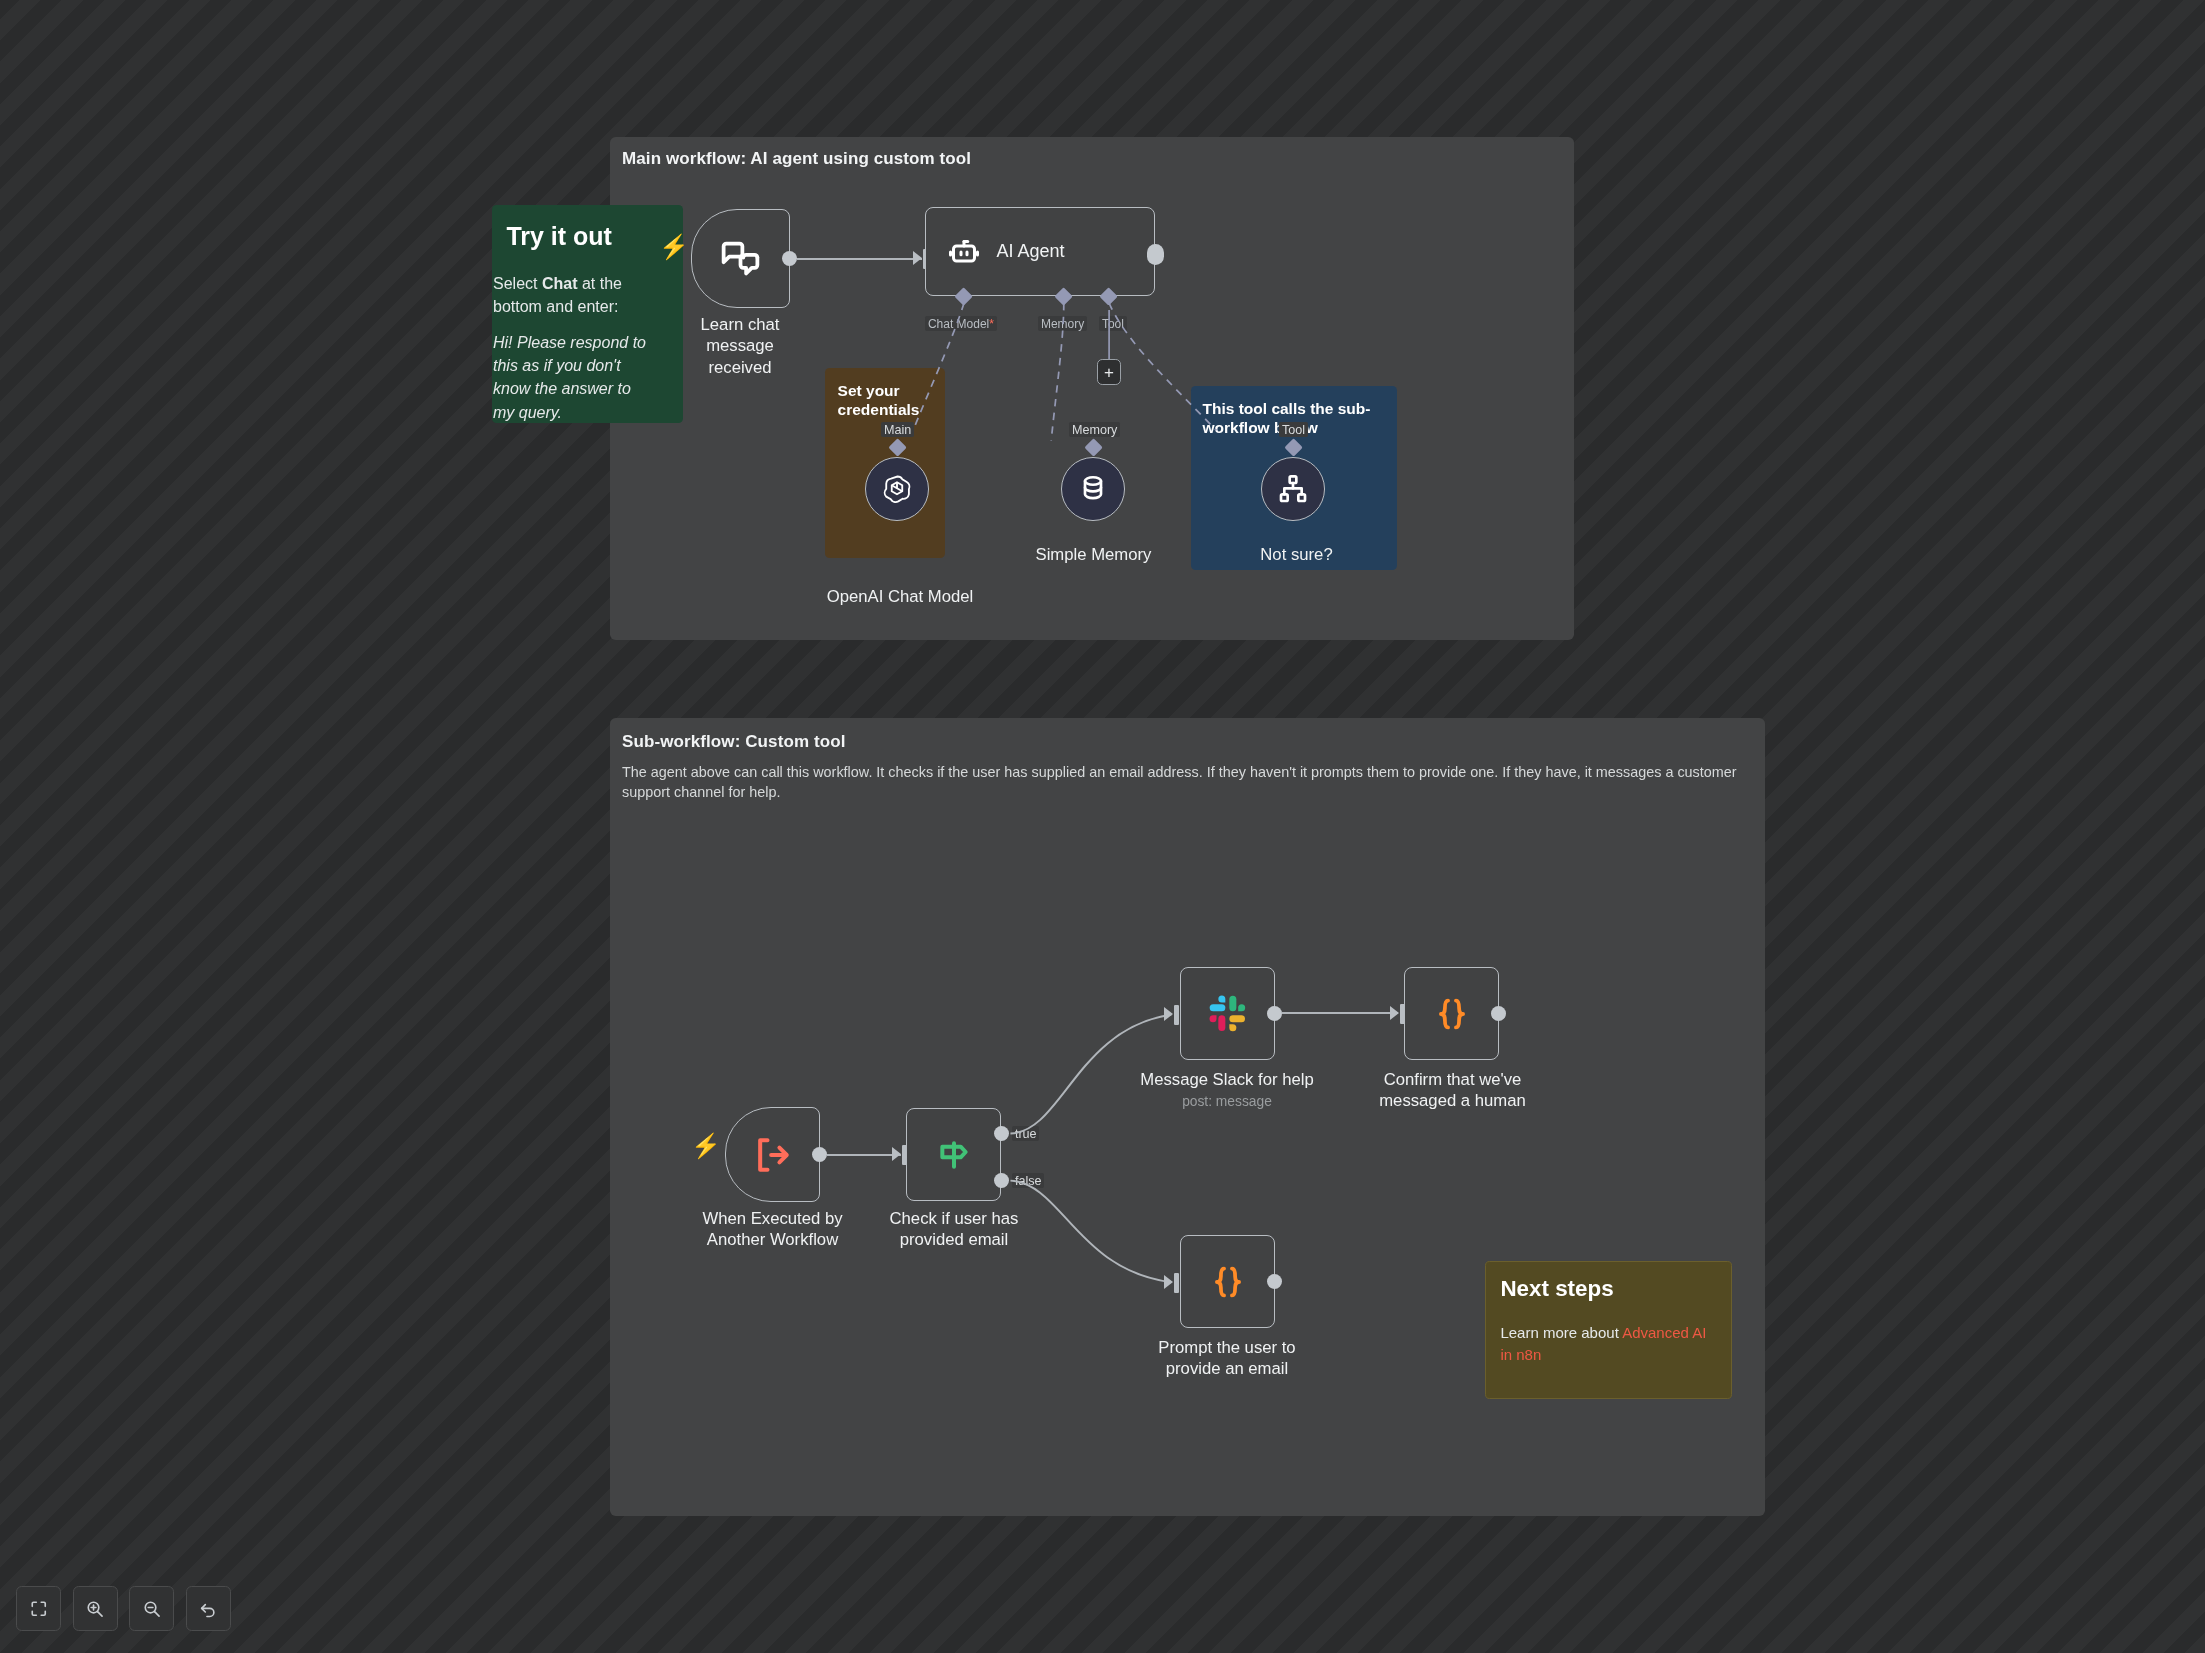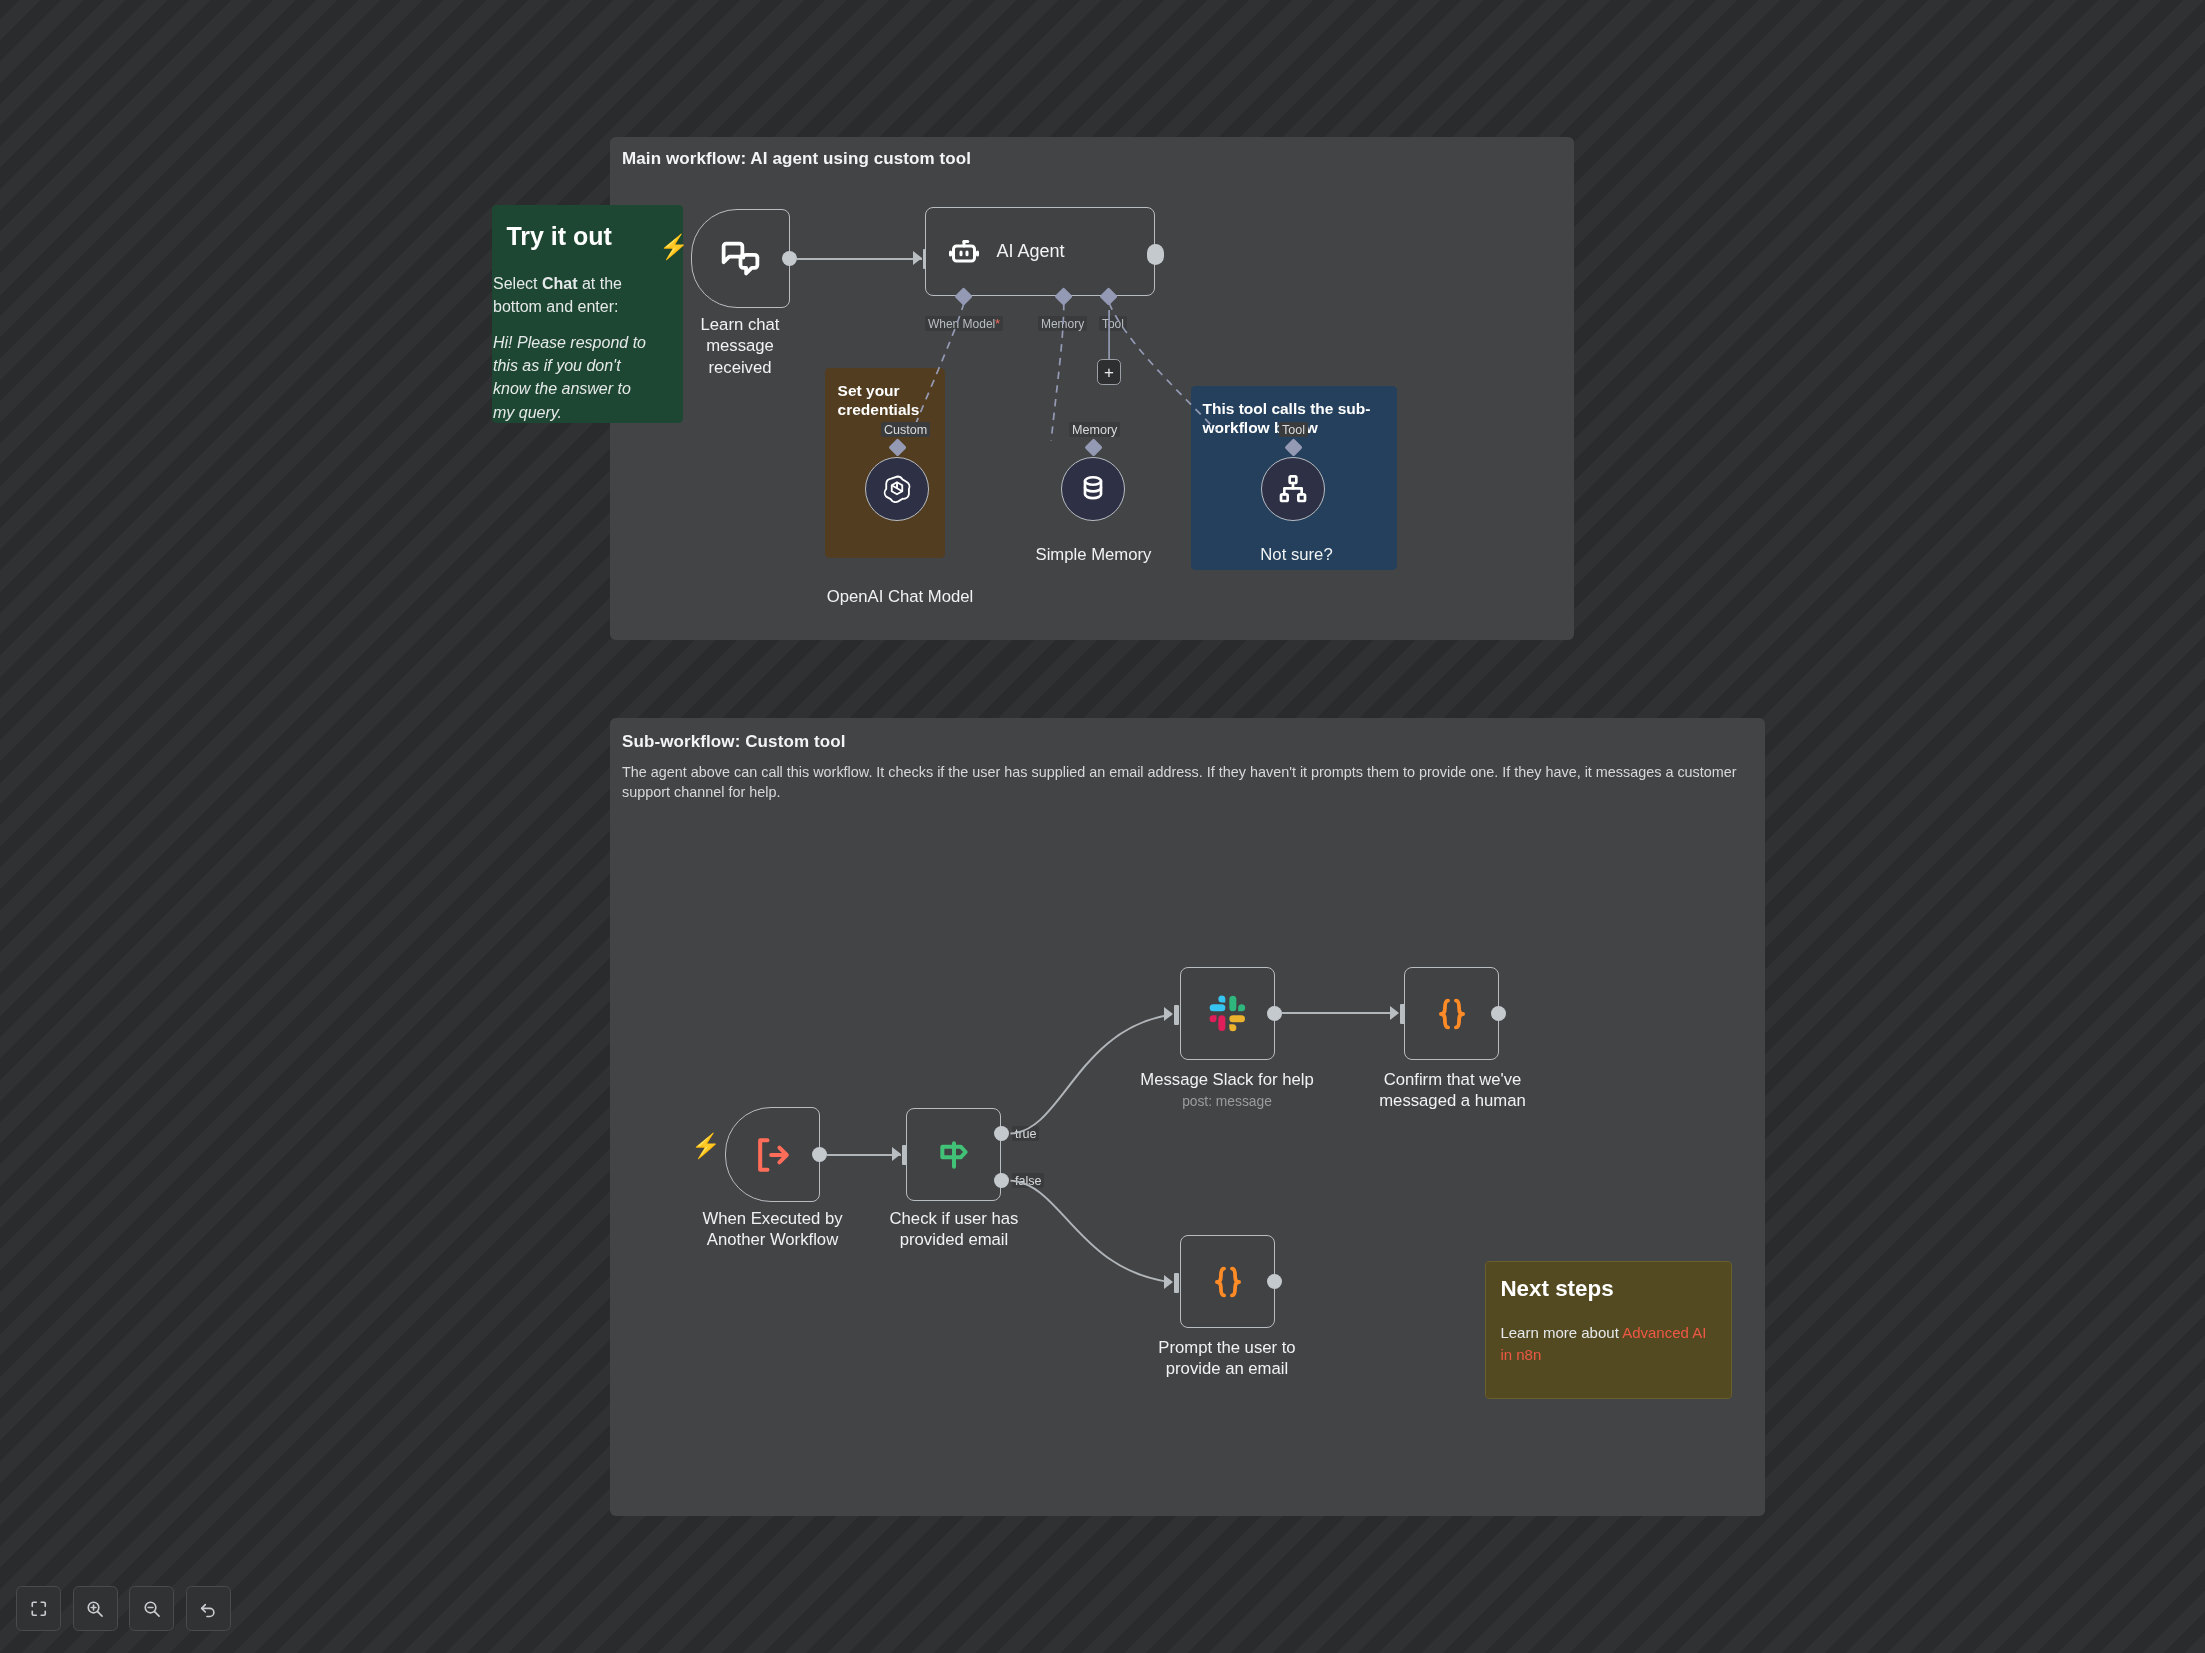--- a/index.html
+++ b/index.html
@@ -258,35 +258,35 @@
       </svg>
     </span>
     <span class="node-title">AI Agent</span>
   </div>
   <div class="port" style="left:1147px; top:244px; width:17px; height:20.7px; border-radius:8.6px;"></div>
 
   <div class="diamond" style="left:957px; top:290px;"></div>
   <div class="diamond" style="left:1057px; top:290px;"></div>
   <div class="diamond" style="left:1102px; top:290px;"></div>
 
-  <div class="conn-label" style="left:925px; top:316px;"><span>When Model</span><span class="req">*</span></div>
+  <div class="conn-label" style="left:925px; top:316px;"><span>Chat Model</span><span class="req">*</span></div>
   <div class="conn-label" style="left:1038px; top:316px;">Memory</div>
   <div class="conn-label" style="left:1099px; top:316px;">Tool</div>
 
   <svg style="position:absolute; left:804px; top:287px; width:632px; height:195px; pointer-events:none;" viewBox="0 0 1100 340" width="632" height="195">
     <path d="M278 28 C 262 80, 230 150, 190 248" stroke="#9499b4" stroke-width="3" fill="none" stroke-dasharray="13,11"></path>
     <path d="M452 28 C 452 90, 440 170, 430 268" stroke="#9499b4" stroke-width="3" fill="none" stroke-dasharray="13,11"></path>
     <path d="M531 28 C 560 95, 640 170, 718 250" stroke="#9499b4" stroke-width="3" fill="none" stroke-dasharray="13,11"></path>
     <path d="M531 40 L 531 148" stroke="#9499b4" stroke-width="3" fill="none"></path>
   </svg>
 
   <div class="plus-btn" style="left:1097px; top:359px;">+</div>
 
   <div class="diamond" style="left:891px; top:441px;"></div>
-  <div class="io-label" style="left:881px; top:422px;">Custom</div>
+  <div class="io-label" style="left:881px; top:422px;">Main</div>
   <div class="subnode" style="left:865px; top:457px;">
     <span>
       <svg width="34" height="34" viewBox="0 0 24 24" fill="none" stroke="#ffffff" stroke-width="1.3">
         <path d="M12.3 3.2a4 4 0 0 1 3.5 2l3.1 1.8a4 4 0 0 1 1.5 5.1l0 3.6a4 4 0 0 1-4.4 3.2l-3.1 1.8a4 4 0 0 1-5.3-1.5L4.4 17.4a4 4 0 0 1 0-5.5l0-3.6a4 4 0 0 1 3.4-3.6z"></path>
         <path d="M12 7.2 15.7 9.3 15.7 13.6 12 15.7 8.3 13.6 8.3 9.3z"></path>
         <path d="M12 7.2v4.3l3.7 2.1"></path>
         <path d="M8.3 9.3 12 11.5"></path>
       </svg>
     </span>
   </div>

